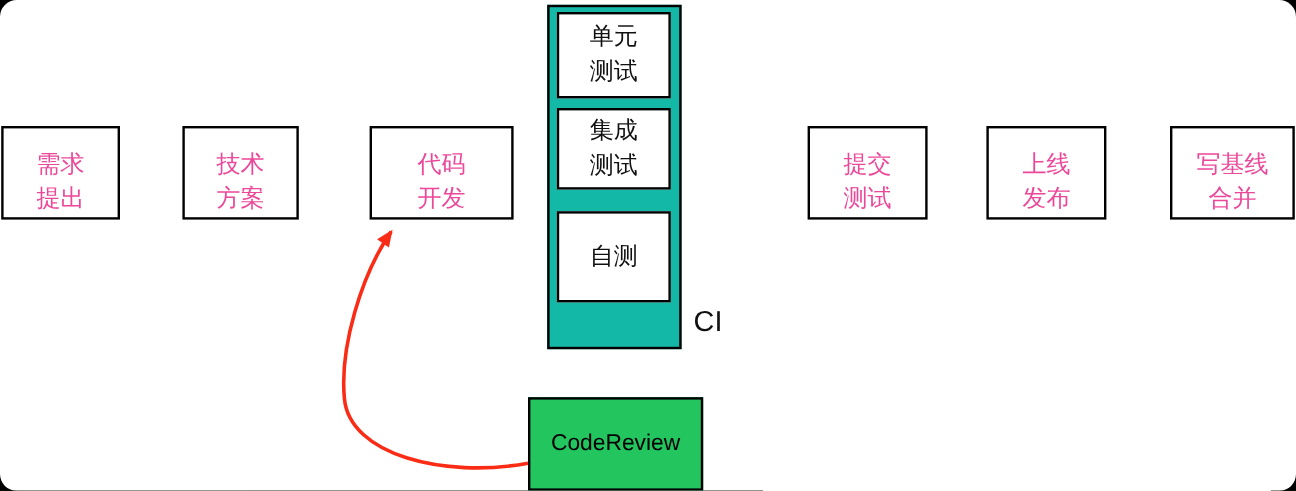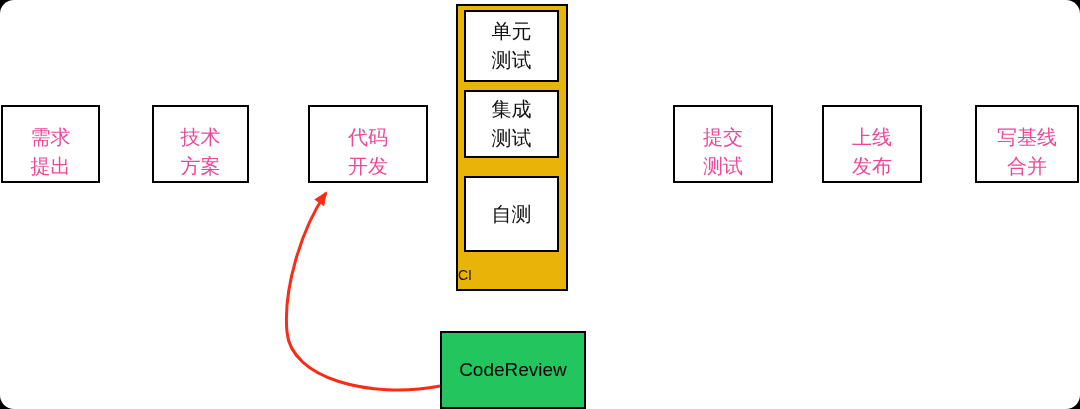--- a/index.html
+++ b/index.html
@@ -32,21 +32,21 @@
     color: #ec4899;
     text-align: center;
   }
   .ci-group {
     position: absolute;
     left: 456px;
     top: 4px;
     width: 112px;
     height: 287px;
     border: 2px solid #000;
-    background: #eab308;
+    background: #14b8a6;
     box-sizing: border-box;
   }
   .ci-node {
     position: absolute;
     left: 6px;
     width: 95px;
     border: 2px solid #000;
     background: #fff;
     box-sizing: border-box;
     display: flex;
@@ -59,23 +59,24 @@
     text-align: center;
   }
   .ci-node.unit { top: 4px; height: 72px; }
   .ci-node.integration { top: 84px; height: 68px; }
   .ci-node.self { top: 170px; height: 76px; }
   .ci-label {
     position: absolute;
     left: 0;
     bottom: 6px;
     width: 100%;
-    text-align: left;
-    font-size: 14px;
+    text-align: right;
+    font-size: 24px;
     color: #111;
+    padding-left: 36px;
   }
   .code-review {
     position: absolute;
     left: 440px;
     top: 331px;
     width: 146px;
     height: 78px;
     border: 2px solid #000;
     box-sizing: border-box;
     display: flex;

